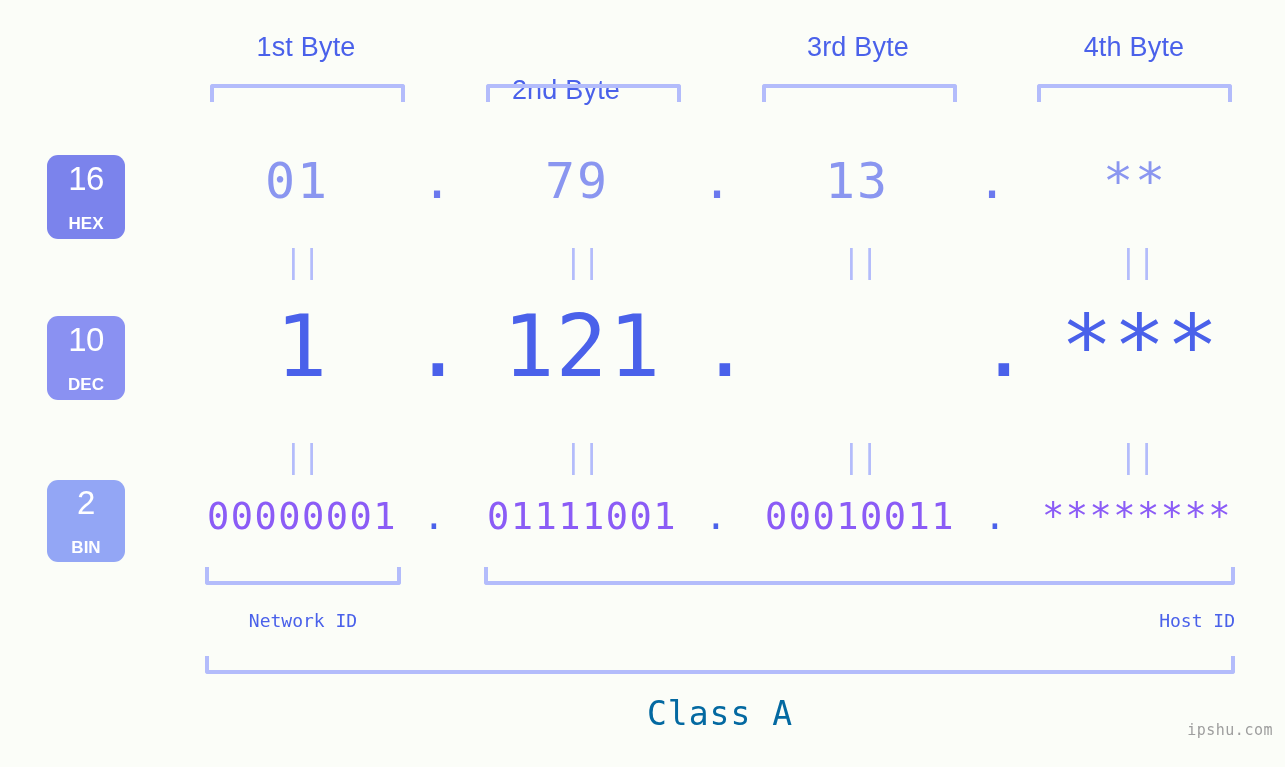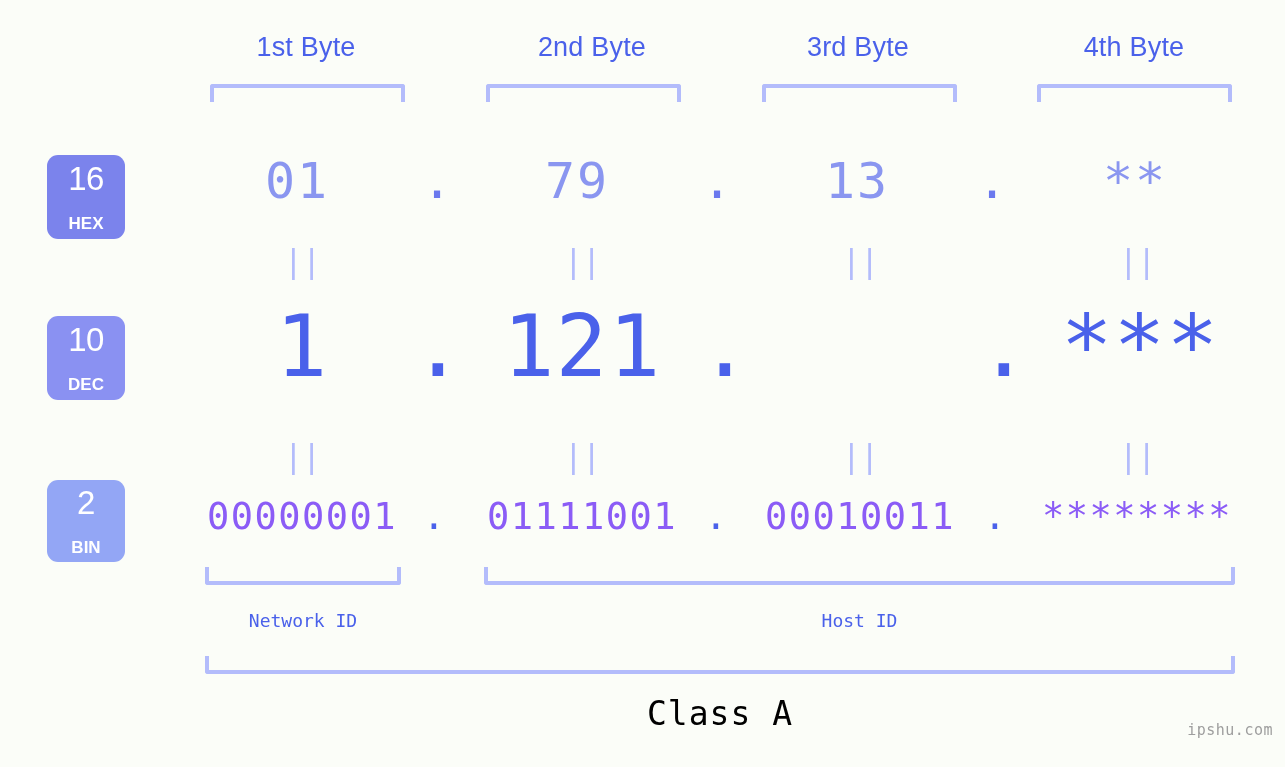--- a/index.html
+++ b/index.html
@@ -168,21 +168,21 @@
 
   
   #class-label {
     position: absolute;
     top: 694px;
     left: 205px;
     width: 1030px;
     text-align: center;
     font-family: "DejaVu Sans Mono", monospace;
     font-size: 33px;
-    color: #000000;
+    color: #0369a1;
     letter-spacing: 1px;
     white-space: nowrap;
   }
 
   
   #watermark {
     position: absolute;
     right: 12px;
     bottom: 28px;
     font-family: "DejaVu Sans Mono", monospace;
@@ -190,21 +190,21 @@
     color: #9e9e9e;
     letter-spacing: 0.5px;
   }
 </style>
 </head>
 <body>
 
 <div id="stage">
 
   <div class="byte-label" style="left:176px;">1st Byte</div>
-  <div class="byte-label" style="left:462px;">2nd Byte</div>
+  <div class="byte-label" style="left:436px;margin-top:43px;">2nd Byte</div>
   <div class="byte-label" style="left:728px;">3rd Byte</div>
   <div class="byte-label" style="left:1004px;">4th Byte</div>
 
   <div class="bracket-down" style="left:210px; width:195px;"></div>
   <div class="bracket-down" style="left:486px; width:195px;"></div>
   <div class="bracket-down" style="left:762px; width:195px;"></div>
   <div class="bracket-down" style="left:1037px; width:195px;"></div>
 
   <div class="badge" id="badge-hex">
     <span class="num">16</span>
@@ -249,20 +249,20 @@
   <div class="cell bin-val" style="left:452px;">01111001</div>
   <div class="cell bin-dot" style="left:696px;">.</div>
   <div class="cell bin-val" style="left:730px;">00010011</div>
   <div class="cell bin-dot" style="left:975px;">.</div>
   <div class="cell bin-val" style="left:1007px;">********</div>
 
   <div class="bracket-up" style="left:205px; top:567px; width:196px;"></div>
   <div class="bracket-up" style="left:484px; top:567px; width:751px;"></div>
 
   <div class="id-label" style="left:205px; width:196px;">Network ID</div>
-  <div class="id-label" style="left:484px; width:751px;">Host ID</div>
+  <div class="id-label" style="left:484px; width:751px;text-align:right;">Host ID</div>
 
   <div class="bracket-up" style="left:205px; top:656px; width:1030px;"></div>
   <div id="class-label">Class A</div>
 
   <div id="watermark">ipshu.com</div>
 
 </div>
 
 </body></html>

